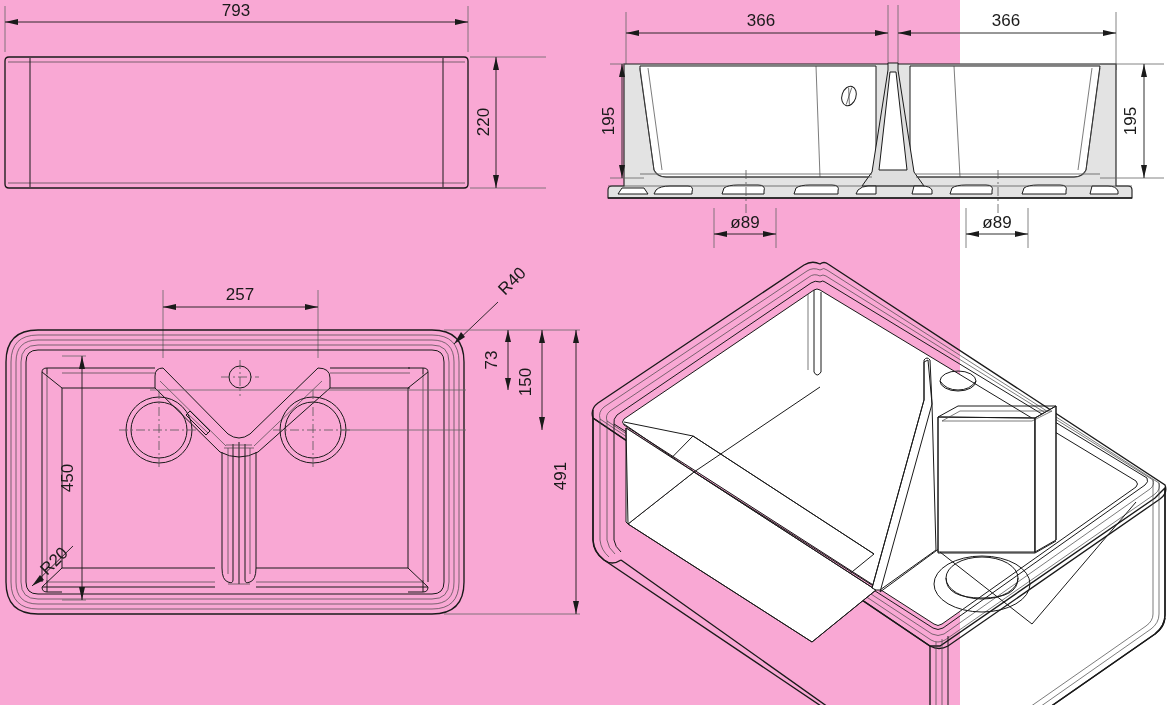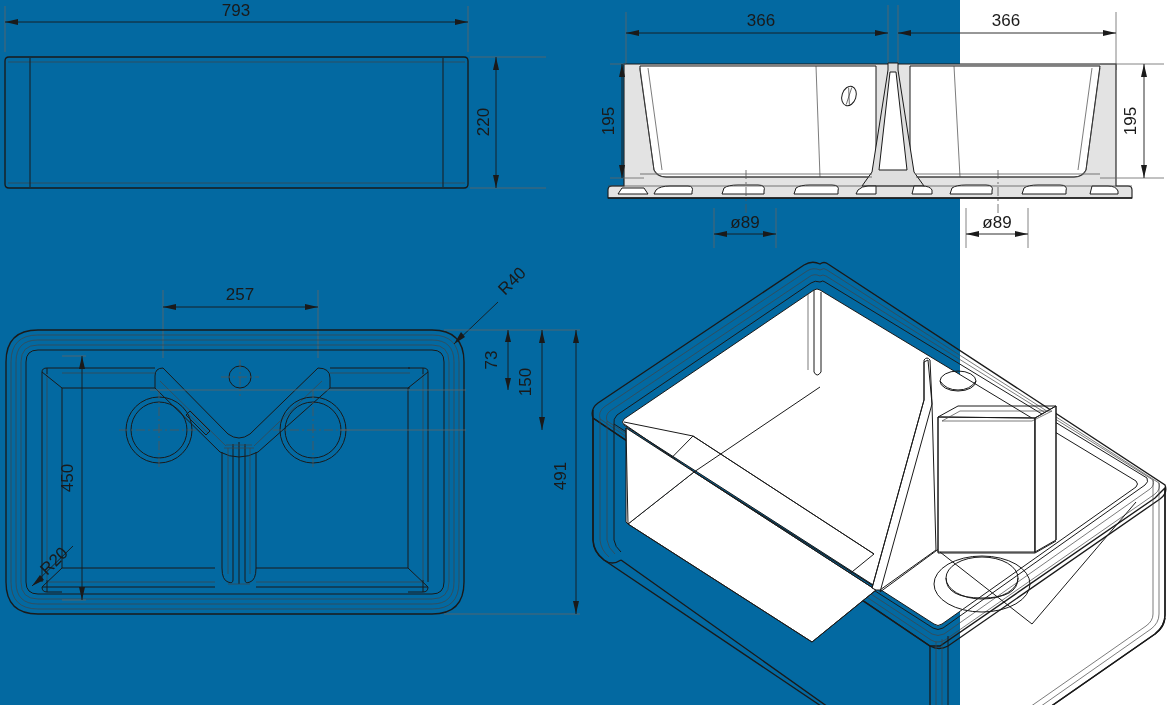--- a/index.html
+++ b/index.html
@@ -1,18 +1,18 @@
 <!DOCTYPE html>
 <html><head>
 <meta charset="utf-8">
 <title>Technical Drawing</title>
 <style>
   html,body{margin:0;padding:0;background:#ffffff;}
   body{width:1176px;height:705px;font-family:"Liberation Sans",sans-serif;overflow:hidden;}
-  #sheet{position:relative;width:960px;height:705px;background:#0369a1;}
+  #sheet{position:relative;width:960px;height:705px;background:#f9a8d4;}
   svg.view{position:absolute;display:block;overflow:visible;}
   text{font-family:"Liberation Sans",sans-serif;fill:#1a1a1a;}
   .dim-txt{font-size:17px;}
   .ln{fill:none;stroke:#1a1a1a;stroke-width:1;}
   .ln-th{fill:none;stroke:#1a1a1a;stroke-width:1.35;}
   .ln-thin{fill:none;stroke:#444;stroke-width:0.7;}
   .dimln{fill:none;stroke:#1a1a1a;stroke-width:0.9;}
   .extln{fill:none;stroke:#666;stroke-width:0.8;}
   .center{fill:none;stroke:#555;stroke-width:0.8;stroke-dasharray:9 3 2 3;}
   .shade{fill:#e3e3e3;stroke:#1a1a1a;stroke-width:1.1;}

